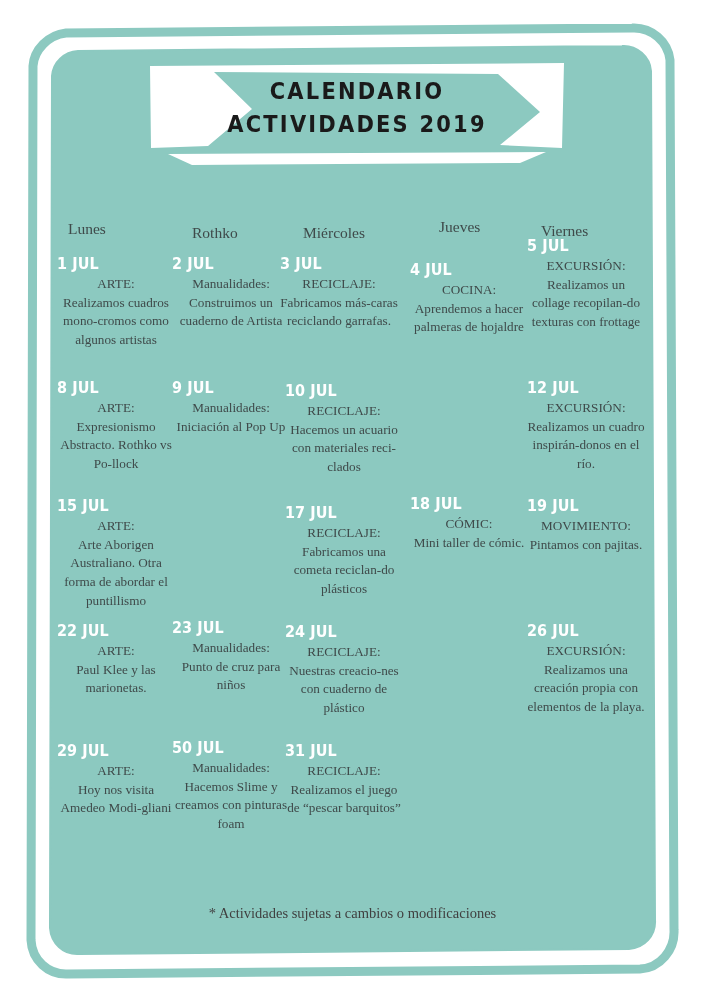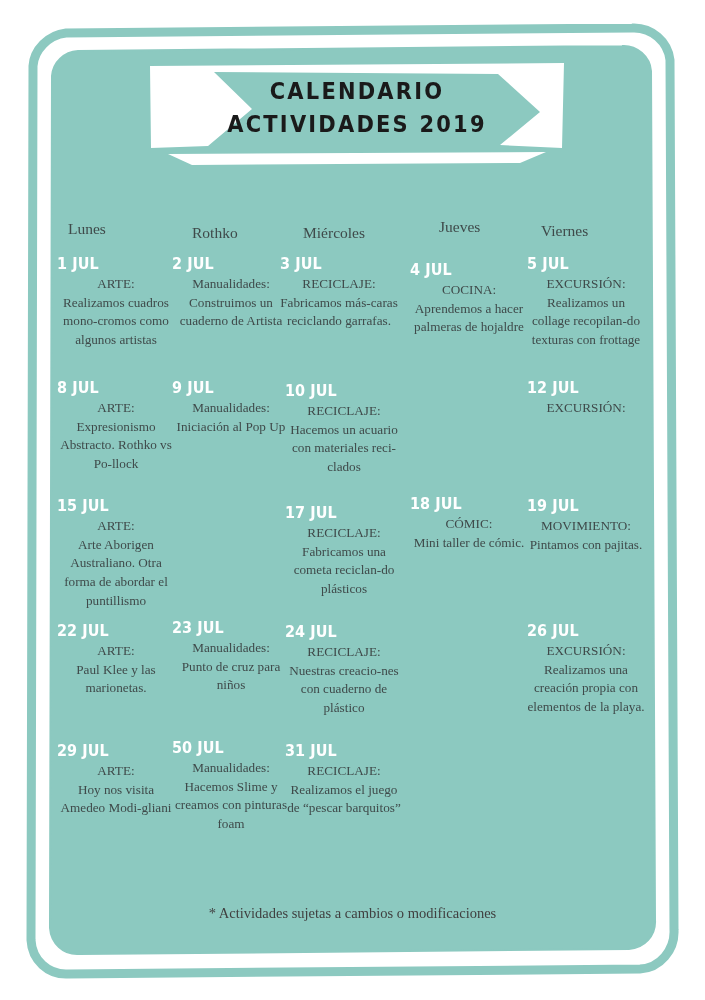--- a/index.html
+++ b/index.html
@@ -214,21 +214,21 @@
             <span class="cell-desc">Fabricamos más-caras reciclando garrafas.</span>
           </div>
         </div>
         <div class="cell" style="left: 410px; top: 261px;">
           <div class="cell-date">4 JUL</div>
           <div class="cell-body">
             <span class="cell-cat">COCINA:</span>
             <span class="cell-desc">Aprendemos a hacer palmeras de hojaldre</span>
           </div>
         </div>
-        <div class="cell" style="left: 527px; top: 255px;">
+        <div class="cell" style="left: 527px; top: 237px;">
           <div class="cell-date">5 JUL</div>
           <div class="cell-body">
             <span class="cell-cat">EXCURSIÓN:</span>
             <span class="cell-desc">Realizamos un collage recopilan-do texturas con frottage</span>
           </div>
         </div>
         <div class="cell" style="left: 57px; top: 379px;">
           <div class="cell-date">8 JUL</div>
           <div class="cell-body">
             <span class="cell-cat">ARTE:</span>
@@ -246,20 +246,21 @@
           <div class="cell-date">10 JUL</div>
           <div class="cell-body">
             <span class="cell-cat">RECICLAJE:</span>
             <span class="cell-desc">Hacemos un acuario con materiales reci-clados</span>
           </div>
         </div>
         <div class="cell" style="left: 527px; top: 379px;">
           <div class="cell-date">12 JUL</div>
           <div class="cell-body">
             <span class="cell-cat">EXCURSIÓN:</span>
+            <span class="cell-desc">Realizamos un cuadro inspirán-donos en el río.</span>
           </div>
         </div>
         <div class="cell" style="left: 57px; top: 497px;">
           <div class="cell-date">15 JUL</div>
           <div class="cell-body">
             <span class="cell-cat">ARTE:</span>
             <span class="cell-desc">Arte Aborigen Australiano. Otra forma de abordar el puntillismo</span>
           </div>
         </div>
         <div class="cell" style="left: 285px; top: 504px;">

